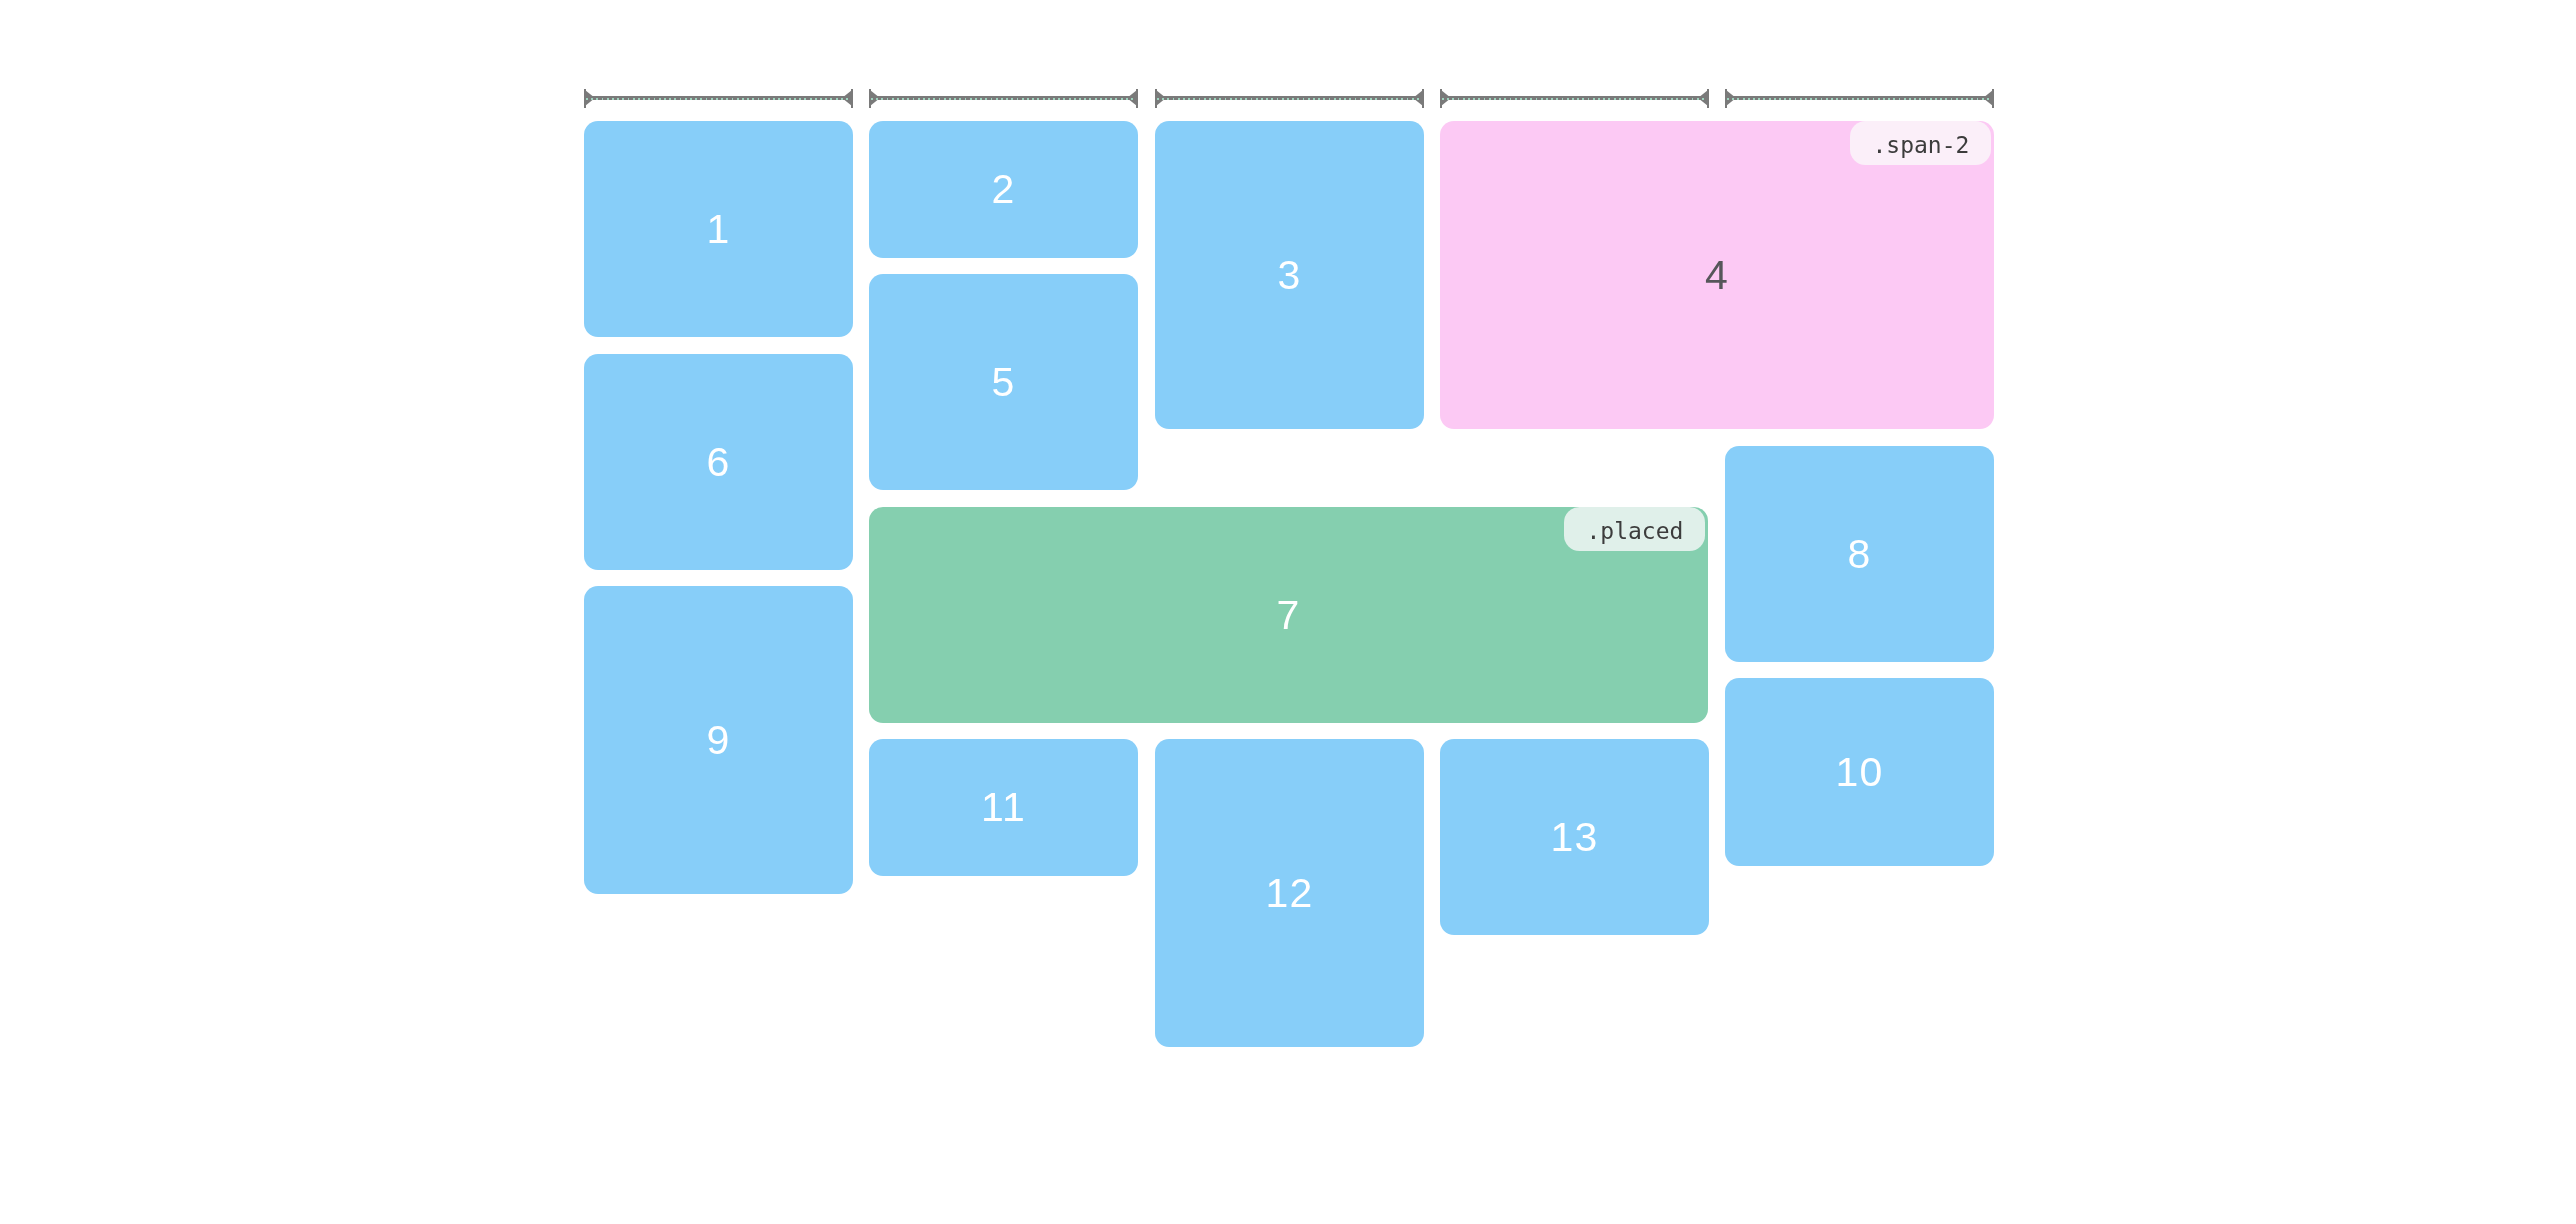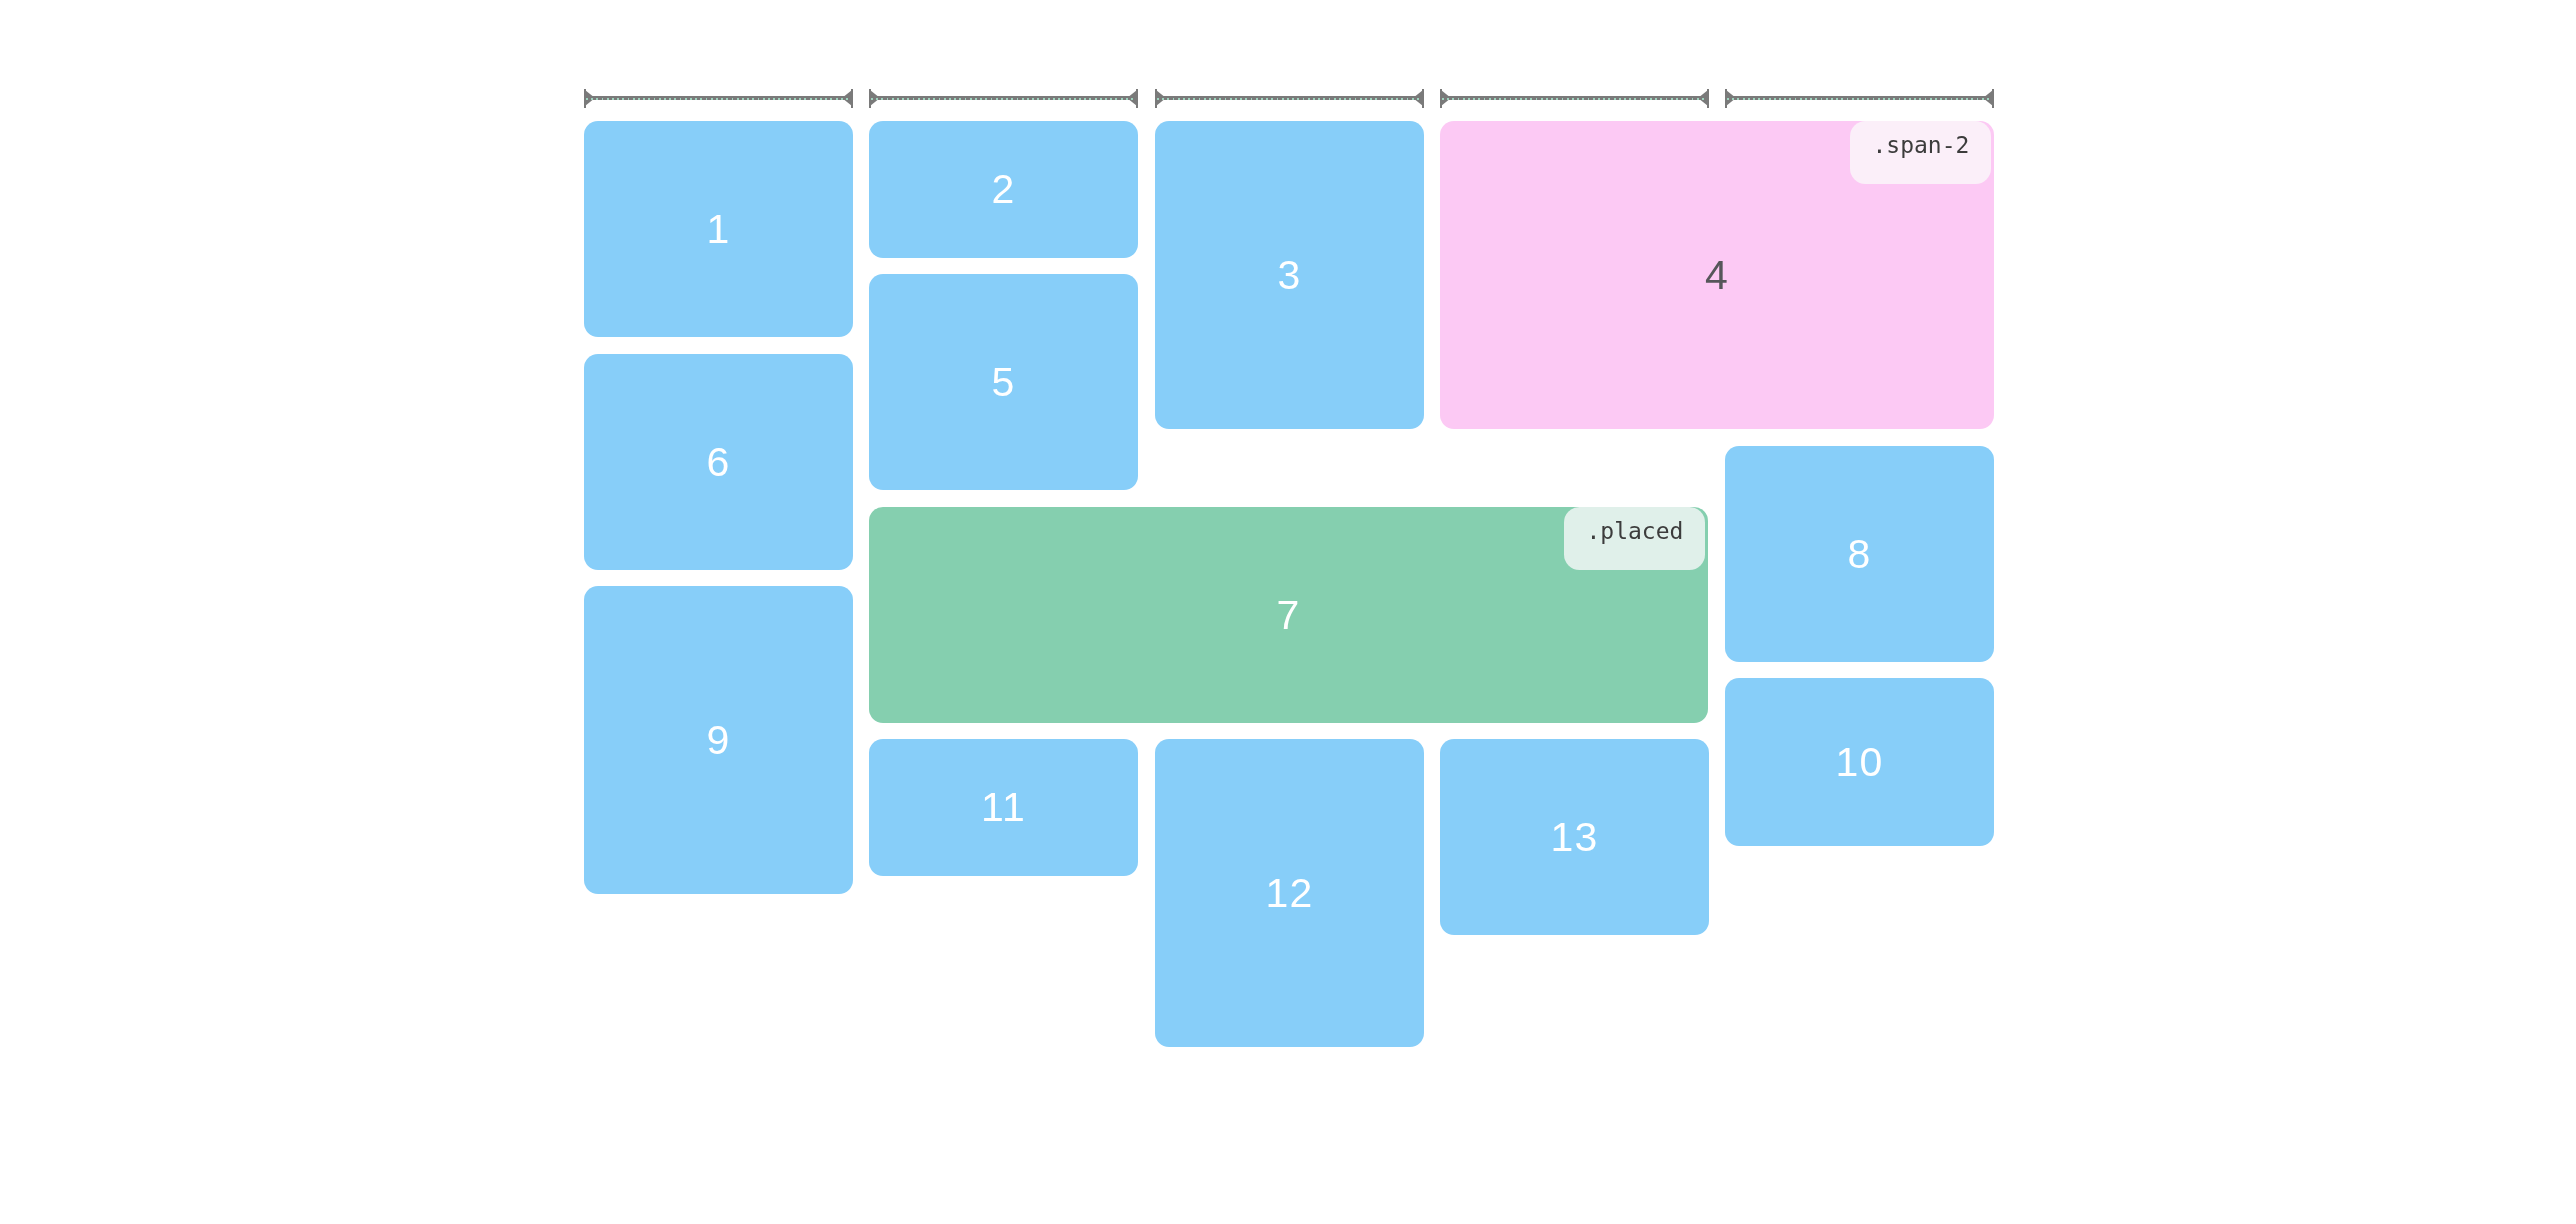--- a/index.html
+++ b/index.html
@@ -76,21 +76,21 @@
     color: #56565a;
   }
   .item--green {
     background: #85cfaf;
     color: #ffffff;
   }
   .badge {
     position: absolute;
     top: 0;
     right: 2.6px;
-    height: 63px;
+    height: 44px;
     line-height: 49px;
     padding: 0 22px;
     border-radius: 15.5px;
     font-family: "DejaVu Sans Mono", "Liberation Mono", monospace;
     font-size: 23px;
     font-weight: 400;
     letter-spacing: 0;
     color: #3c3c3c;
     text-align: right;
   }
@@ -165,21 +165,21 @@
   <div class="item item--green" style="left:869px;top:507px;width:839px;height:216px;">
     <span class="badge badge--placed">.placed</span>
     <span class="num">7</span>
   </div>
   <div class="item" style="left:1725px;top:446px;width:269px;height:216px;">
     <span class="num">8</span>
   </div>
   <div class="item" style="left:584px;top:586px;width:269px;height:308px;">
     <span class="num">9</span>
   </div>
-  <div class="item" style="left:1725px;top:678px;width:269px;height:168px;">
+  <div class="item" style="left:1725px;top:678px;width:269px;height:188px;">
     <span class="num">10</span>
   </div>
   <div class="item" style="left:869px;top:739px;width:269px;height:137px;align-items:center;">
     <span class="num">11</span>
   </div>
   <div class="item" style="left:1155px;top:739px;width:269px;height:308px;">
     <span class="num">12</span>
   </div>
   <div class="item" style="left:1440px;top:739px;width:269px;height:196px;">
     <span class="num">13</span>

